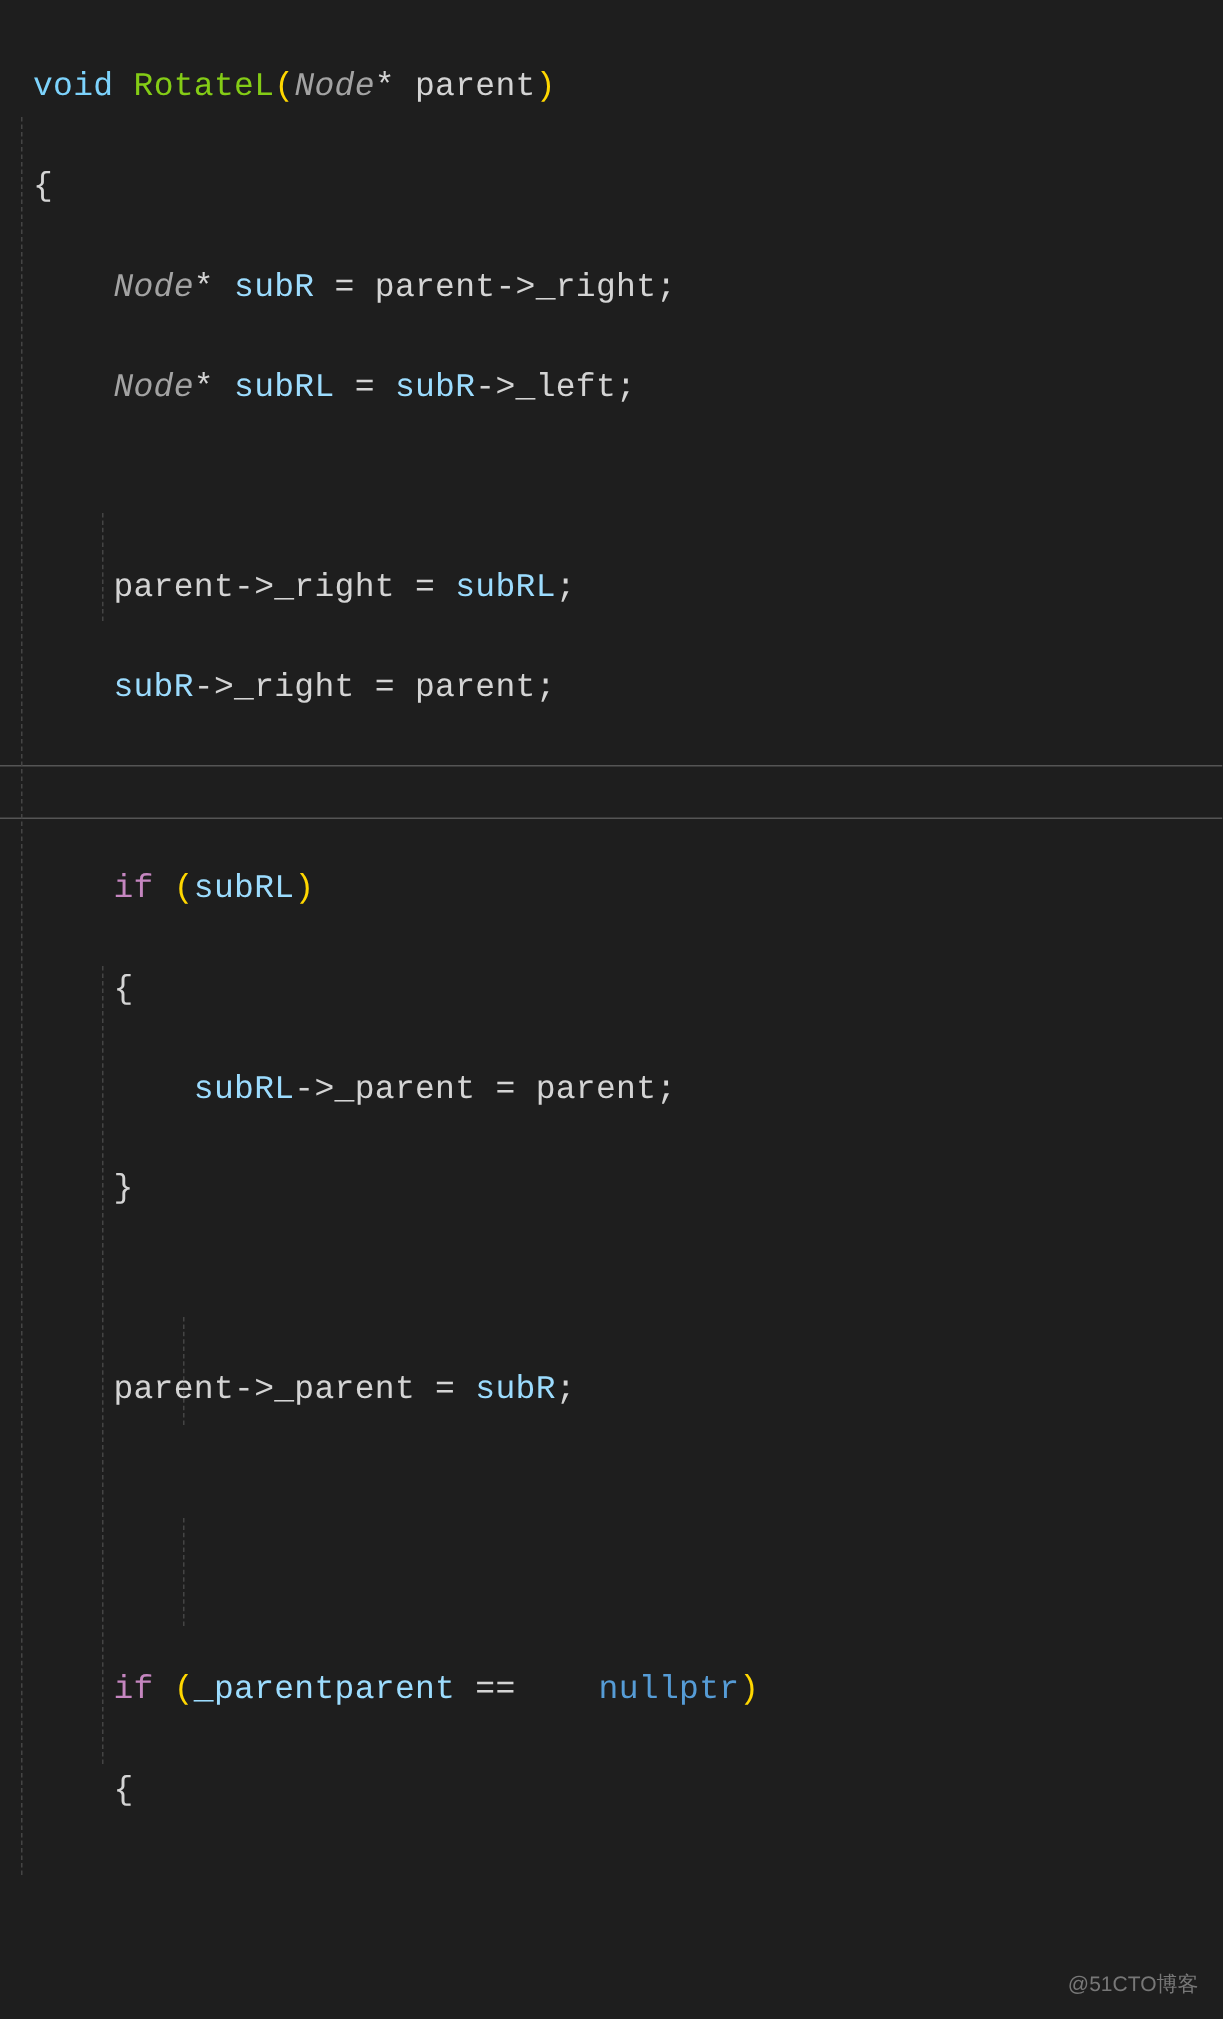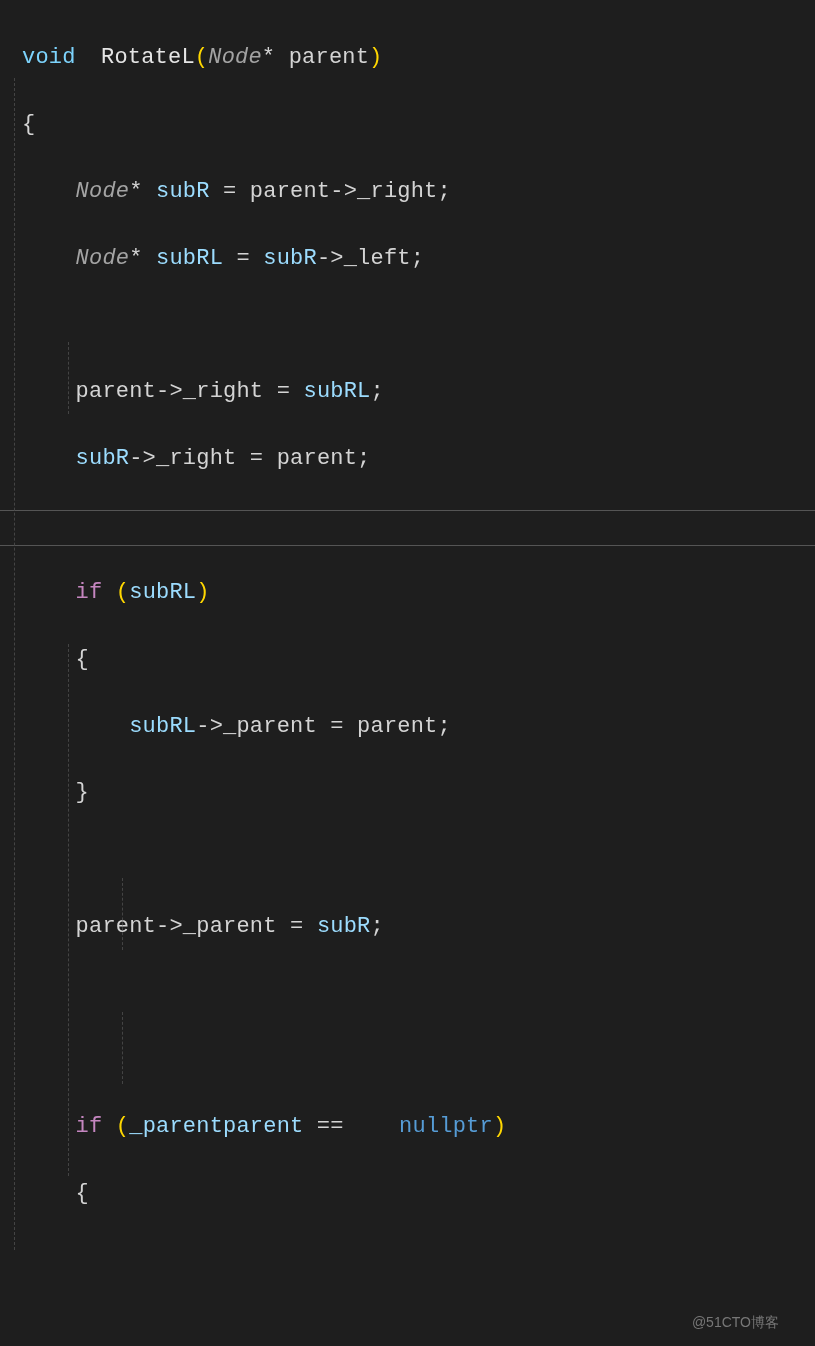--- a/index.html
+++ b/index.html
@@ -17,21 +17,21 @@
     line-height: 33.4px;
     white-space: pre;
     color: #d4d4d4;
     padding: 8px 0 0 22px;
     position: relative;
     letter-spacing: 0.2px;
   }
   .line { display:block; }
   .c-comment { color: #6a9955; }
   .c-keyword { color: #7dd3fc; text-align: right; }
-  .c-func { color: #e5e5e5; margin-left: 12px; }
+  .c-func { color: #84cc16; }
   .c-type { color: #a3a3a3; font-style: italic; }
   .c-var { color: #9cdcfe; }
   .c-punc { color: #d4d4d4; }
   .c-member { color: #d4d4d4; }
   .c-paren-gold { color: #ffd700; }
   .c-control { color: #c586c0; }
   .c-null { color: #569cd6; margin-left: 42px; }
   .c-brace { color: #d4d4d4; }
 
   .highlight-line {
@@ -49,21 +49,21 @@
     position: absolute;
     width: 0;
     border-left: 1px dashed #444;
     top: 0;
     bottom: 0;
   }
 
   .watermark {
     position: absolute;
     bottom: 14px;
-    right: 36px;
+    right: 16px;
     color: #777;
     font-family: Arial, sans-serif;
     font-size: 14px;
   }
 </style>
 </head>
 <body>
 
 <div class="highlight-line"></div>
 

